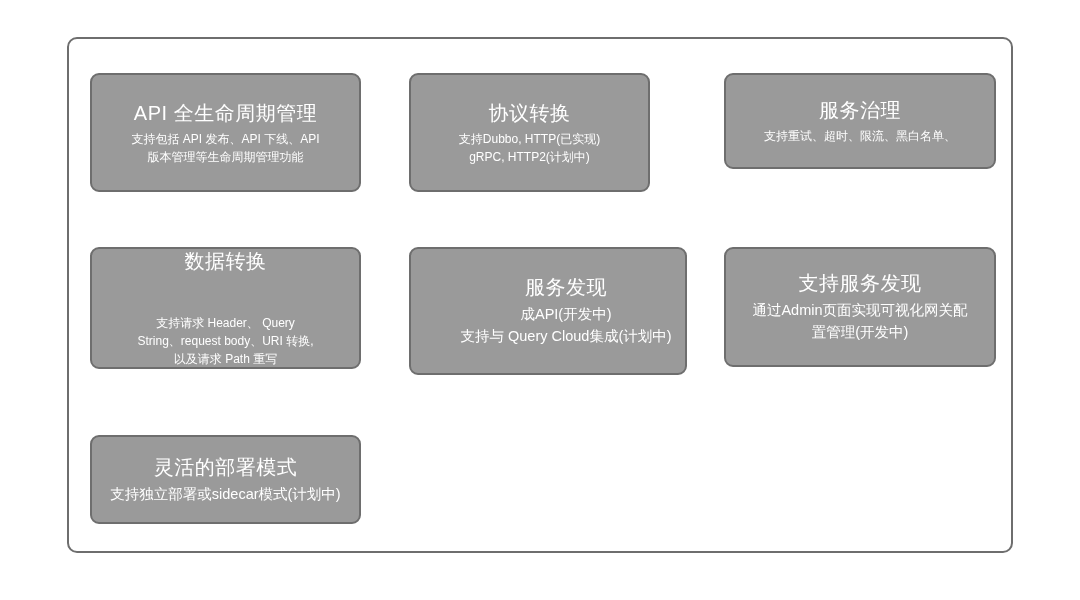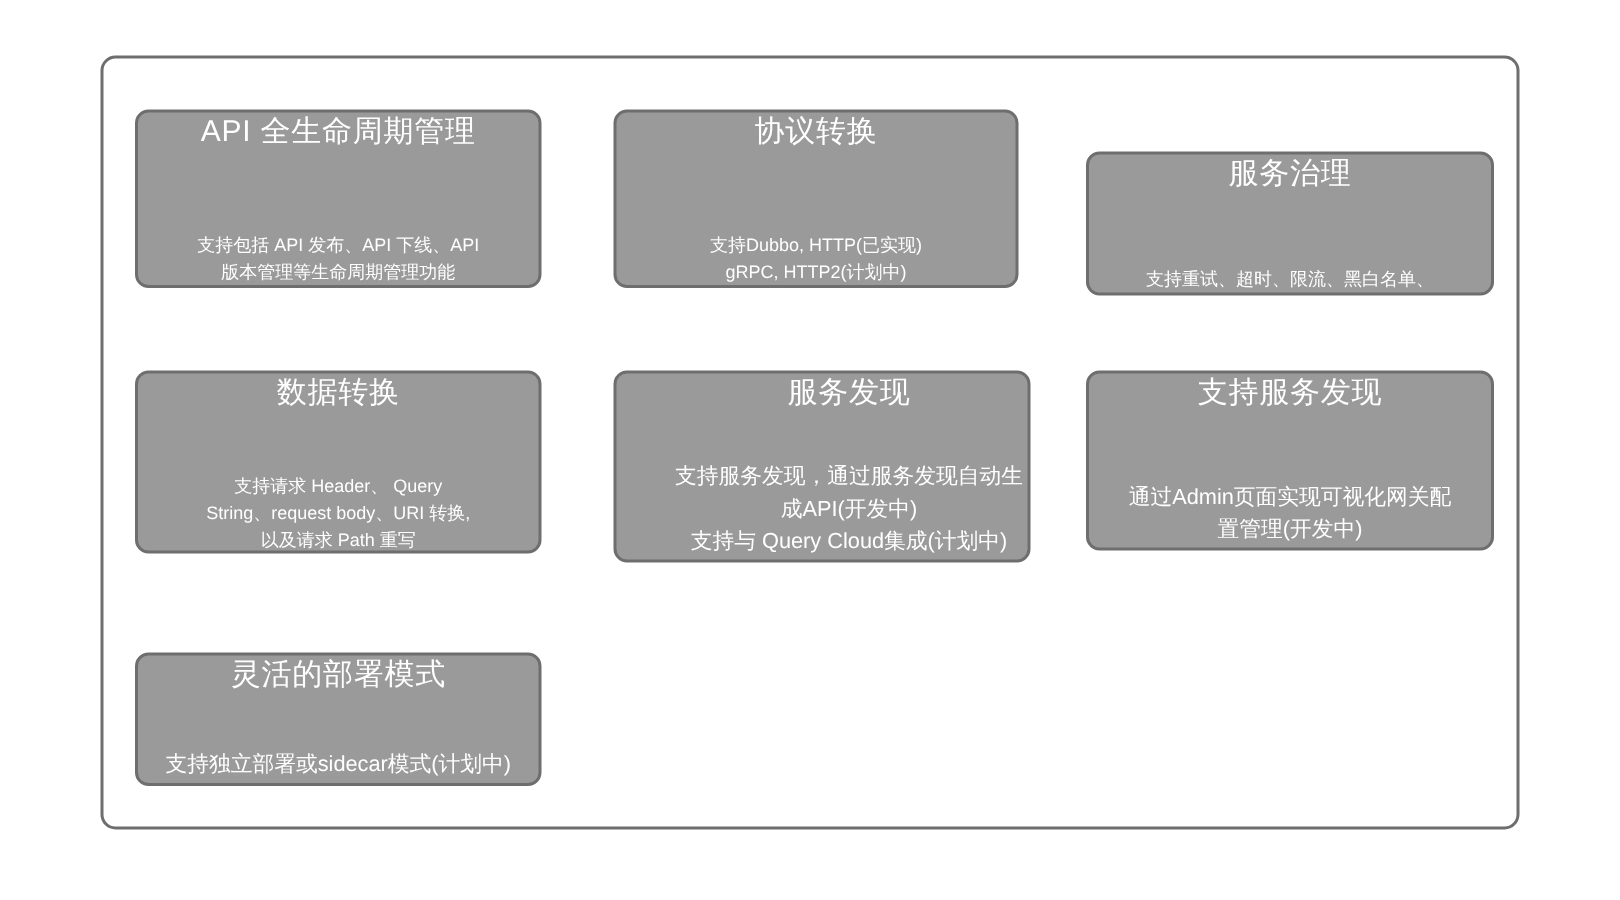--- a/index.html
+++ b/index.html
@@ -30,21 +30,21 @@
   
   .card {
     position: absolute;
     box-sizing: border-box;
     background: #9a9a9a;
     border: 2px solid #6e6e6e;
     border-radius: 9px;
     display: flex;
     flex-direction: column;
     align-items: center;
-    justify-content: space-between;
+    justify-content: center;
     text-align: center;
     color: #ffffff;
     overflow: hidden;
   }
   .card-title {
     font-size: 20px;
     line-height: 1.3;
     font-weight: 400;
     letter-spacing: 0.5px;
     margin: 0 0 4px 0;
@@ -54,22 +54,22 @@
     font-size: 12px;
     line-height: 1.5;
     font-weight: 400;
     margin: 0;
     padding: 0 6px;
   }
   .card-desc .ln { display: block; white-space: nowrap; }
 
   
   #card-api-lifecycle  { left: 21px;  top: 34px;  width: 271px; height: 119px; }
-  #card-protocol       { left: 340px; top: 34px;  width: 270px; height: 119px; }
-  #card-governance     { left: 655px; top: 34px;  width: 272px; height: 96px; margin-top: 28px; }
+  #card-protocol       { left: 340px; top: 34px;  width: 241px; height: 119px; }
+  #card-governance     { left: 655px; top: 34px;  width: 272px; height: 96px; }
 
   
   #card-data-transform { left: 21px;  top: 208px; width: 271px; height: 122px; gap: 36px; }
   #card-discovery      { left: 340px; top: 208px; width: 278px; height: 128px; padding-left: 36px; }
   #card-gateway-config { left: 655px; top: 208px; width: 272px; height: 120px; }
 
   
   #card-deploy-mode    { left: 21px;  top: 396px; width: 271px; height: 89px; }
 
   
@@ -112,21 +112,20 @@
     <div class="card-desc">
       <span class="ln">支持请求 Header、 Query</span>
       <span class="ln">String、request body、URI 转换,</span>
       <span class="ln">以及请求 Path 重写</span>
     </div>
   </div>
 
   <div class="card" id="card-discovery">
     <div class="card-title">服务发现</div>
     <div class="card-desc">
-      <span class="ln">支持服务发现，通过服务发现自动生</span>
       <span class="ln">成API(开发中)</span>
       <span class="ln">支持与 Query Cloud集成(计划中)</span>
     </div>
   </div>
 
   <div class="card" id="card-gateway-config">
     <div class="card-title">支持服务发现</div>
     <div class="card-desc">
       <span class="ln">通过Admin页面实现可视化网关配</span>
       <span class="ln">置管理(开发中)</span>

